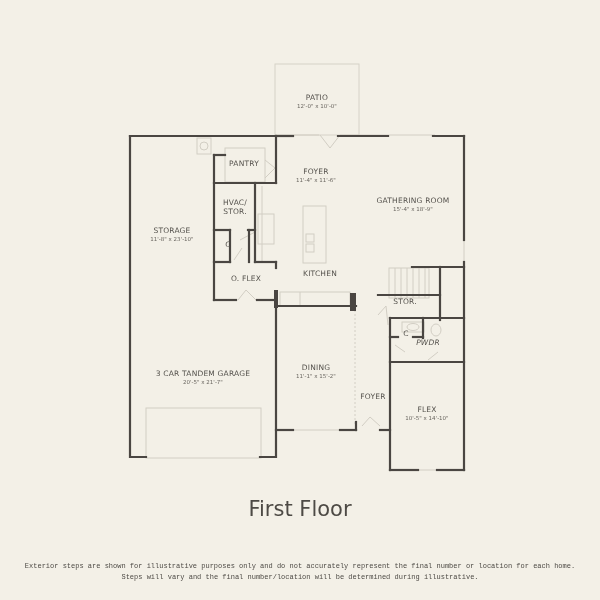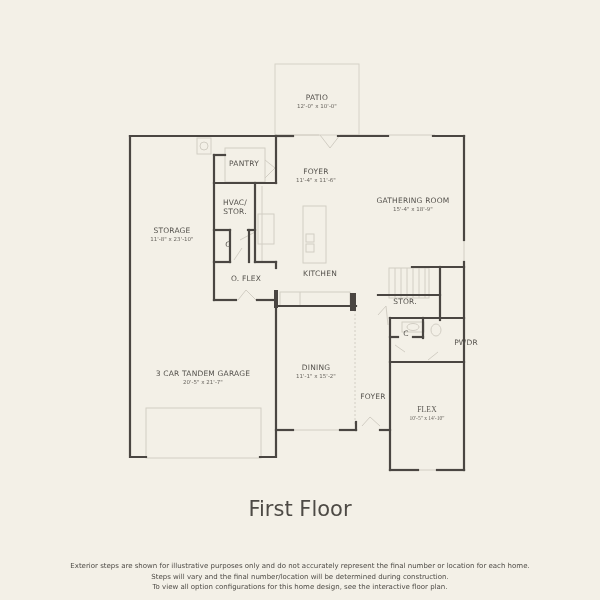--- a/index.html
+++ b/index.html
@@ -54,20 +54,21 @@
     }
     .disclaimer {
       position: absolute;
       left: 0;
       width: 600px;
       top: 561px;
       text-align: center;
       font-size: 7px;
       color: #4d4a45;
       line-height: 10.5px;
+      font-family: Liberation Mono, monospace;
     }
     .disclaimer span { display: block; }
   </style>
 </head>
 <body>
 
 <div class="stage">
 
   <svg class="plan" width="600" height="600" viewBox="0 0 600 600">
 
@@ -233,43 +234,42 @@
   </div>
 
   <div class="lbl" style="left:405px; top:298px;">
     <span class="room-name">STOR.</span>
   </div>
 
   <div class="lbl" style="left:406px; top:330px;">
     <span class="room-name">C</span>
   </div>
 
-  <div class="lbl" style="left:466px; top:339px;">
+  <div class="lbl" style="left:428px; top:339px;font-style:italic;">
     <span class="room-name">PWDR</span>
   </div>
 
   <div class="lbl" style="left:203px; top:370px;">
     <span class="room-name">3 CAR TANDEM GARAGE</span>
     <span class="room-dim">20'-5" x 21'-7"</span>
   </div>
 
   <div class="lbl" style="left:316px; top:364px;">
     <span class="room-name">DINING</span>
     <span class="room-dim">11'-1" x 15'-2"</span>
   </div>
 
   <div class="lbl" style="left:373px; top:381px;margin-top:12px;">
     <span class="room-name">FOYER</span>
   </div>
 
-  <div class="lbl" style="left:427px; top:406px;font-family:Liberation Serif, serif;">
+  <div class="lbl" style="left:427px; top:406px;">
     <span class="room-name">FLEX</span>
     <span class="room-dim">10'-5" x 14'-10"</span>
   </div>
 
   <div class="floor-title">First Floor</div>
 
   <div class="disclaimer">
     <span>Exterior steps are shown for illustrative purposes only and do not accurately represent the final number or location for each home.</span>
-    <span>Steps will vary and the final number/location will be determined during construction.</span>
-    <span>To view all option configurations for this home design, see the interactive floor plan.</span>
+    <span>Steps will vary and the final number/location will be determined during illustrative.</span>
   </div>
 </div>
 
 </body></html>

